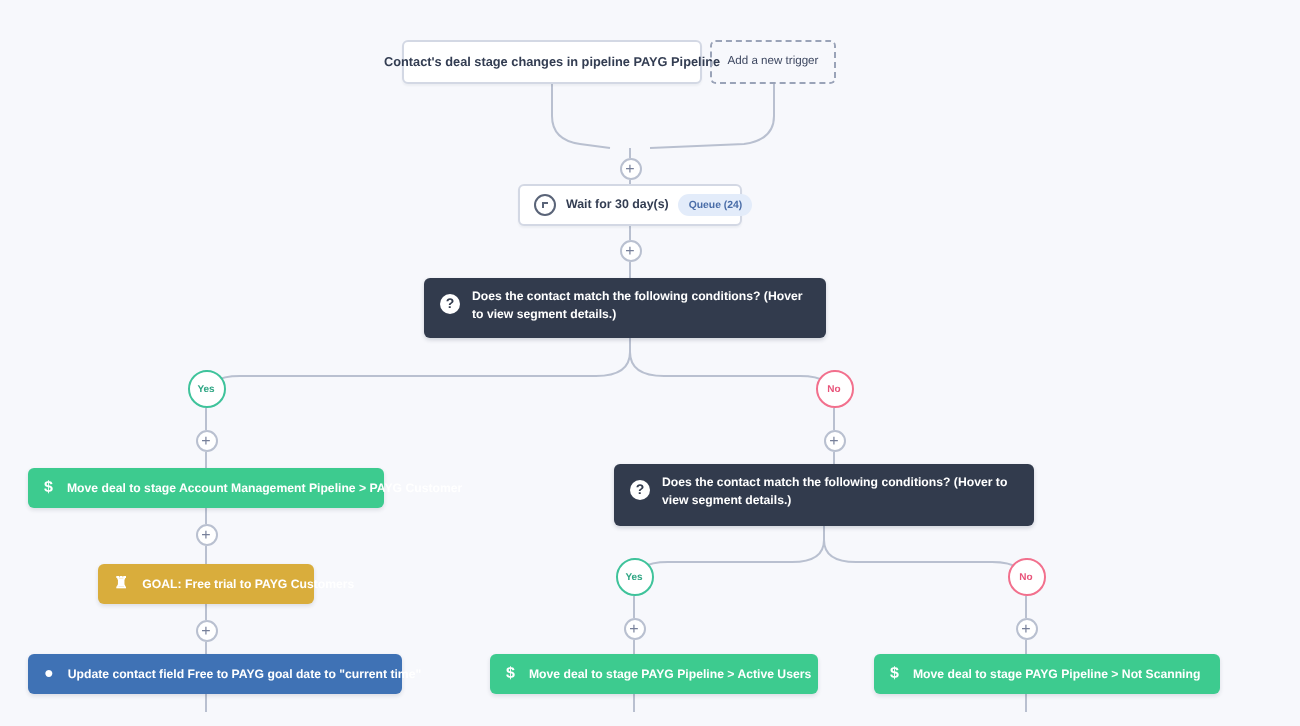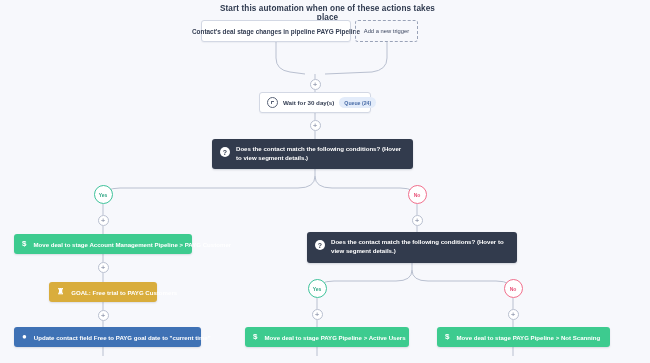--- a/index.html
+++ b/index.html
@@ -248,21 +248,20 @@
       <path d="M317,298 L317,309"></path>
       <path d="M317,320 L317,327"></path>
       <path d="M317,347 L317,356"></path>
 
       <path d="M513,298 L513,309"></path>
       <path d="M513,320 L513,327"></path>
       <path d="M513,347 L513,356"></path>
     </g>
   </svg>
 
-  <div class="title">Start this automation when one of these actions takes place</div>
 
   <div class="node trigger-box">
     <span>Contact's deal stage changes in pipeline PAYG Pipeline</span>
   </div>
 
   <div class="node add-trigger">
     <span>Add a new trigger</span>
   </div>
 
   <div class="plus" style="left:309.5px; top:79px;">+</div>

